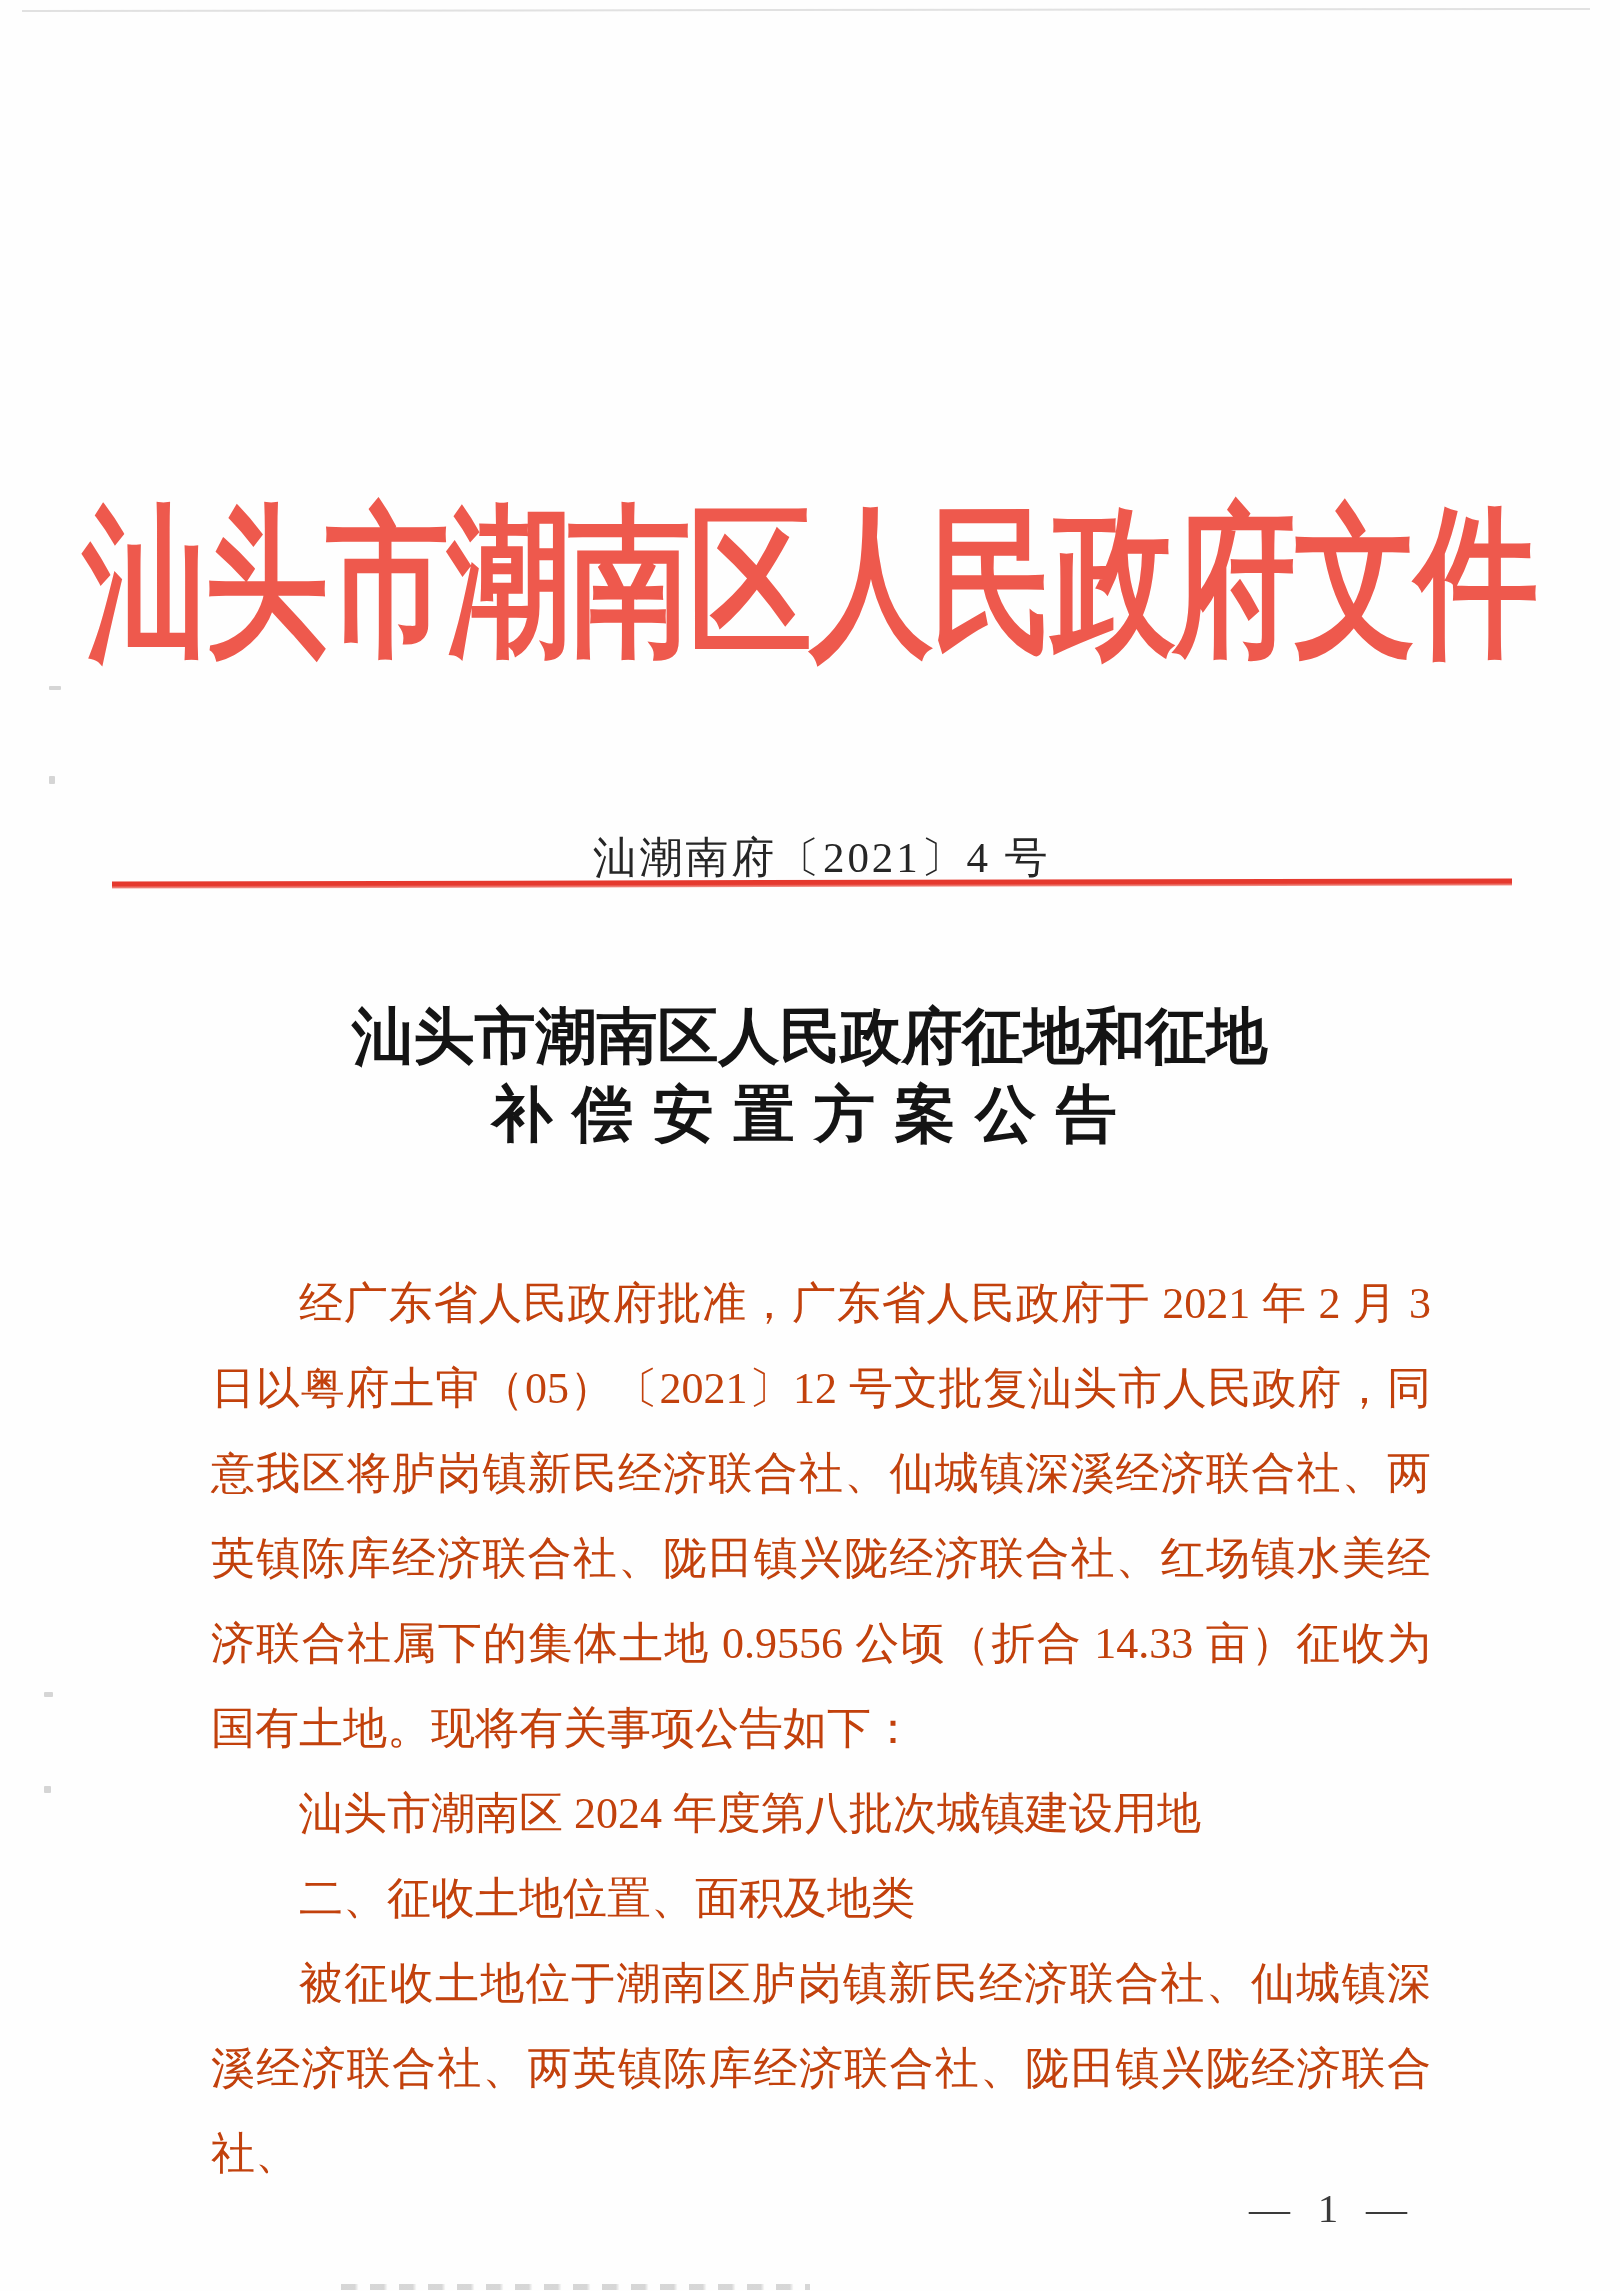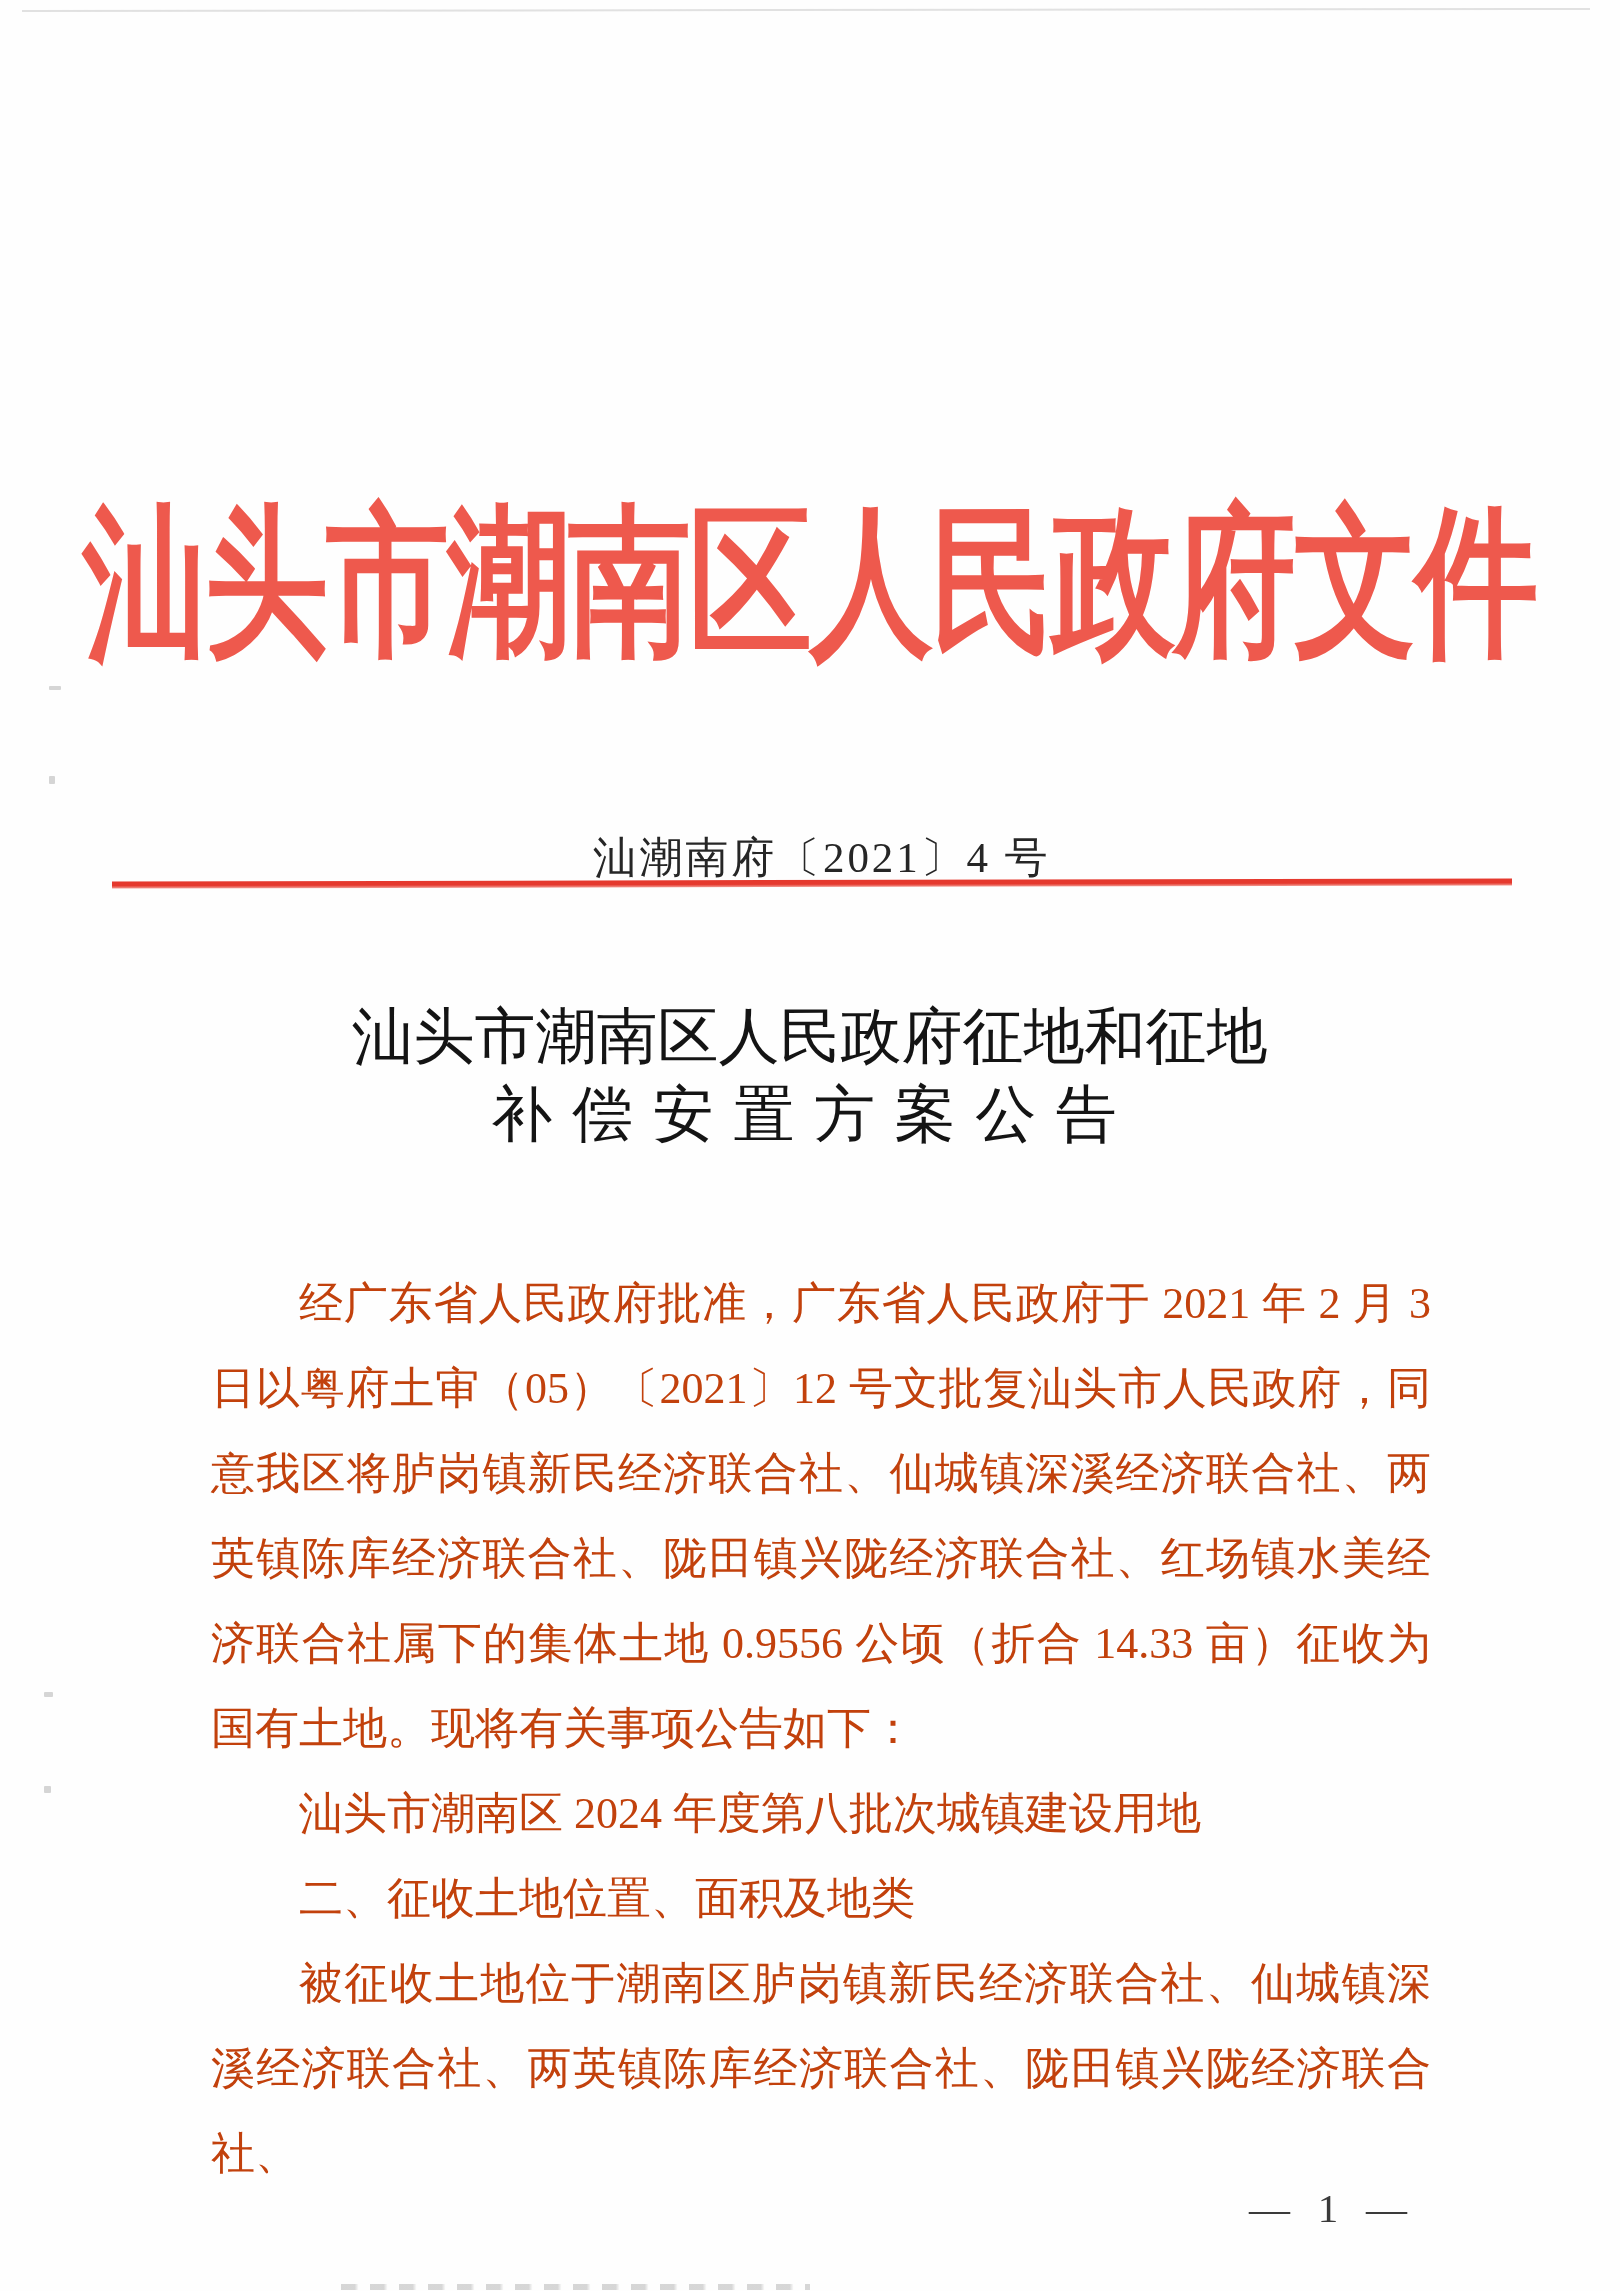--- a/index.html
+++ b/index.html
@@ -72,21 +72,21 @@
   }
 
   
   .doc-title {
     position: absolute;
     top: 998px;
     left: 0;
     width: 100%;
     text-align: center;
     font-size: 61px;
-    font-weight: normal;
+    font-weight: bold;
     line-height: 78px;
     color: #141414;
     white-space: nowrap;
   }
   .doc-title .line2 {
     letter-spacing: 19.6px;
     padding-left: 8px;
   }
 
   

